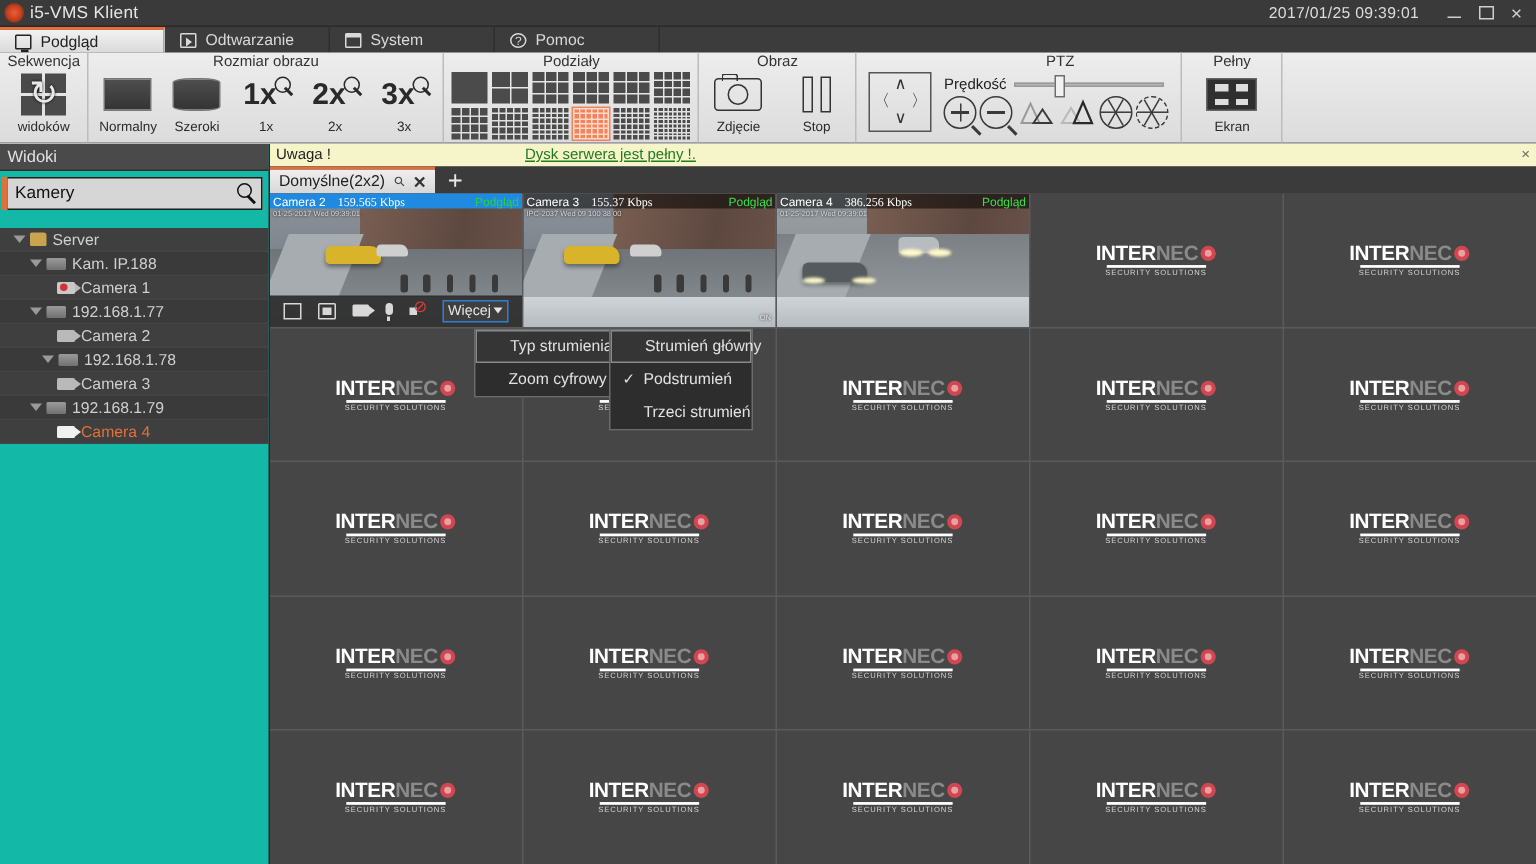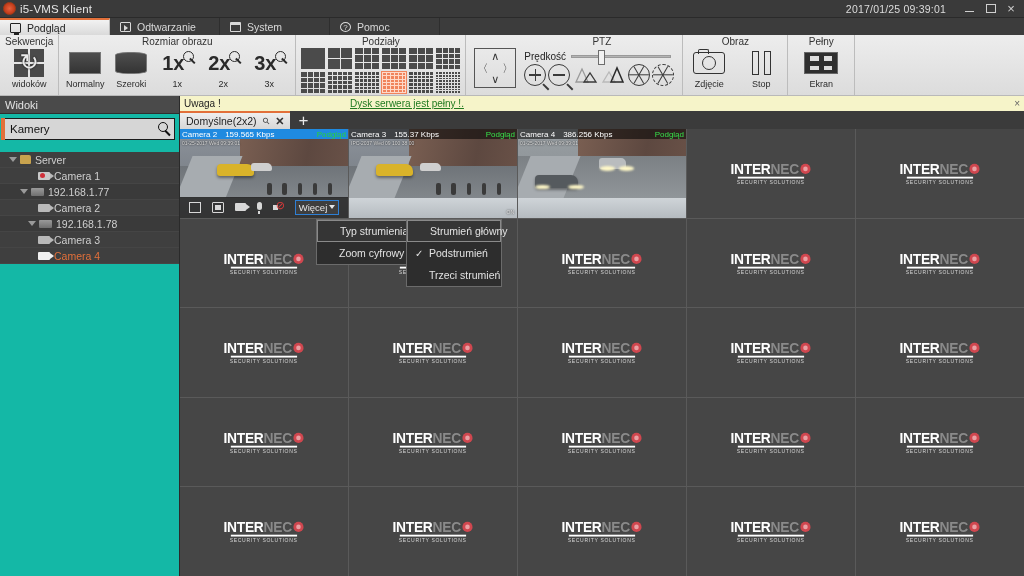--- a/index.html
+++ b/index.html
@@ -172,21 +172,21 @@
   .grid{position:absolute;left:180px;top:129px;width:844px;height:447px;
         display:grid;grid-template-columns:repeat(5,1fr);grid-template-rows:repeat(5,1fr);
         background:#5a5a5a;gap:1px;}
   .cell{background:#464646;position:relative;overflow:hidden;display:flex;align-items:center;justify-content:center;}
   .cell.active{outline:1px solid #2e7fd4;outline-offset:-1px;}
   .cellhdr{position:absolute;left:0;top:0;width:100%;height:10px;display:flex;align-items:center;
            font-size:8px;color:#fff;padding:0 2px;z-index:4;}
   .cellhdr.blue{background:#1f8ae0;}
   .cellhdr.dark{background:rgba(0,0,0,.55);}
   .cellhdr .nm{margin-right:8px;}
-  .cellhdr .kb{color:#fff;}
+  .cellhdr .kb{color:#fff;font-family:Liberation Serif, serif;}
   .cellhdr .st{margin-left:auto;color:#37e04a;}
   .cellhdr.blue .st{color:#2ad13c;}
 
   
   .logo{display:flex;flex-direction:column;align-items:center;transform:scale(.92);}
   .logo .l1{display:flex;align-items:center;font-size:15px;font-weight:bold;letter-spacing:-.3px;line-height:1;}
   .logo .inter{color:#fff;}
   .logo .nec{color:#8a8a8a;}
   .logo .dot{width:11px;height:11px;border-radius:50%;background:#d0474f;margin-left:2px;position:relative;}
   .logo .dot::after{content:"";position:absolute;left:3px;top:3px;width:5px;height:5px;border-radius:50%;background:#e9a0a4;}
@@ -610,20 +610,41 @@
             <i></i>
             <i></i>
             <i></i>
             <i></i>
             <i></i>
             <i></i>
             <i></i>
             <i></i>
           </div>
         </div>
+    </div>
+
+    <div class="rgroup">
+      <div class="rgtitle">Obraz</div>
+      <div class="rgbody" style="gap:10px;">
+        <div class="ritem">
+          <div class="ricon">
+              <div class="cam-ico"></div>
+            </div>
+          <div class="rlabel">Zdjęcie</div>
+        </div>
+        <div class="ritem">
+          <div class="ricon">
+              <div class="pause-ico">
+                <i></i>
+                <i></i>
+              </div>
+            </div>
+          <div class="rlabel">Stop</div>
+        </div>
+      </div>
     </div>
 
     <div class="rgroup" style="padding:1px 8px 0;">
       <div class="rgtitle" style="margin-left:55px;">PTZ</div>
       <div style="display:flex;align-items:center;gap:8px;">
         <div class="ptz-pad">
           <span class="u">∧</span>
           <span class="d">∨</span>
           <span class="l">〈</span>
           <span class="r">〉</span>
@@ -654,41 +675,20 @@
                 <i></i>
               </div>
             <div class="iris" style="border-style:dashed;">
                 <i></i>
               </div>
           </div>
         </div>
       </div>
     </div>
 
-    <div class="rgroup">
-      <div class="rgtitle">Obraz</div>
-      <div class="rgbody" style="gap:10px;">
-        <div class="ritem">
-          <div class="ricon">
-              <div class="cam-ico"></div>
-            </div>
-          <div class="rlabel">Zdjęcie</div>
-        </div>
-        <div class="ritem">
-          <div class="ricon">
-              <div class="pause-ico">
-                <i></i>
-                <i></i>
-              </div>
-            </div>
-          <div class="rlabel">Stop</div>
-        </div>
-      </div>
-    </div>
-
     <div class="rgroup" style="border-right:1px solid #bcbcbc;">
       <div class="rgtitle">Pełny</div>
       <div class="rgbody">
         <div class="ritem" style="width:56px;">
           <div class="ricon">
               <div class="full-ico">
                 <i></i>
                 <i></i>
                 <i></i>
                 <i></i>
@@ -707,20 +707,25 @@
     <div class="lp-search">
       <input value="Kamery" style="">
       <span class="mag"></span>
     </div>
     <div class="tree" id="tree">
         <div class="trow" style="padding-left: 4px;">
           <span class="tarrow"></span>
           <span class="tfolder" style="margin-left: 3px;"></span>
           <span>Server</span>
         </div>
+        <div class="trow alt" style="padding-left: 15px;">
+          <span class="tarrow"></span>
+          <span class="tnas" style="margin-left: 3px;"></span>
+          <span>Kam. IP.188</span>
+        </div>
         <div class="trow" style="padding-left: 26px;">
           <span style="width: 9px; flex: 0 0 auto;"></span>
           <span class="tcam rec" style="margin-left: 3px;"></span>
           <span>Camera 1</span>
         </div>
         <div class="trow alt" style="padding-left: 15px;">
           <span class="tarrow"></span>
           <span class="tnas" style="margin-left: 3px;"></span>
           <span>192.168.1.77</span>
         </div>
@@ -731,20 +736,25 @@
         </div>
         <div class="trow alt" style="padding-left: 23px;">
           <span class="tarrow"></span>
           <span class="tnas" style="margin-left: 3px;"></span>
           <span>192.168.1.78</span>
         </div>
         <div class="trow" style="padding-left: 26px;">
           <span style="width: 9px; flex: 0 0 auto;"></span>
           <span class="tcam" style="margin-left: 3px;"></span>
           <span>Camera 3</span>
+        </div>
+        <div class="trow alt" style="padding-left: 15px;">
+          <span class="tarrow"></span>
+          <span class="tnas" style="margin-left: 3px;"></span>
+          <span>192.168.1.79</span>
         </div>
         <div class="trow sel" style="padding-left: 26px;">
           <span style="width: 9px; flex: 0 0 auto;"></span>
           <span class="tcam orange" style="margin-left: 3px;"></span>
           <span>Camera 4</span>
         </div>
       </div>
   </div>
 
   <div class="notice">

